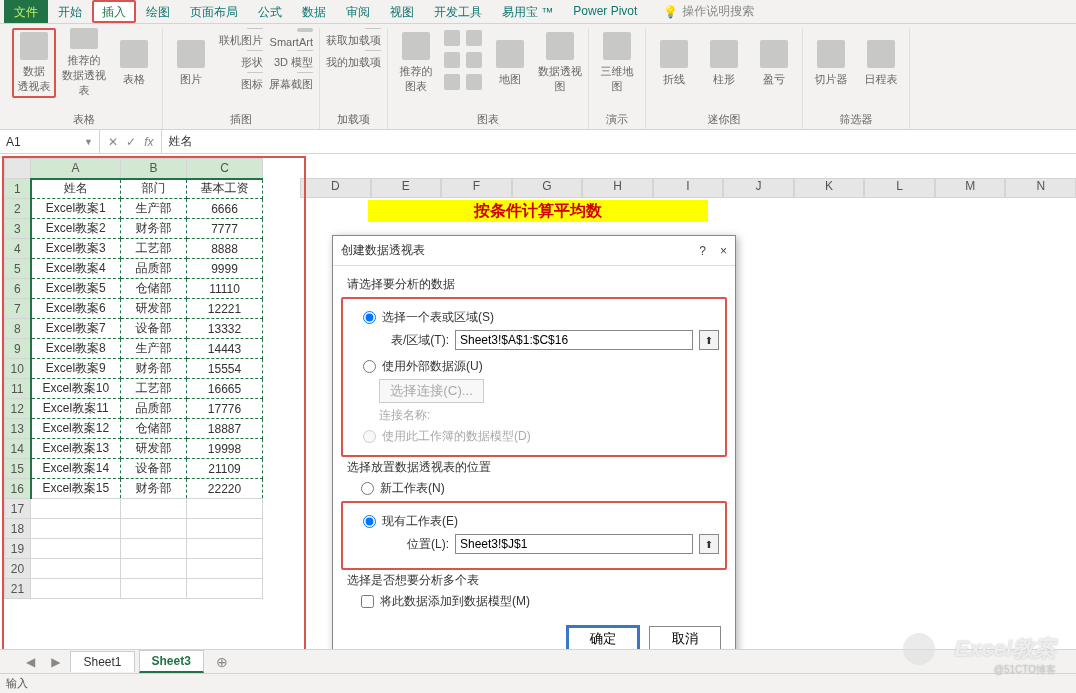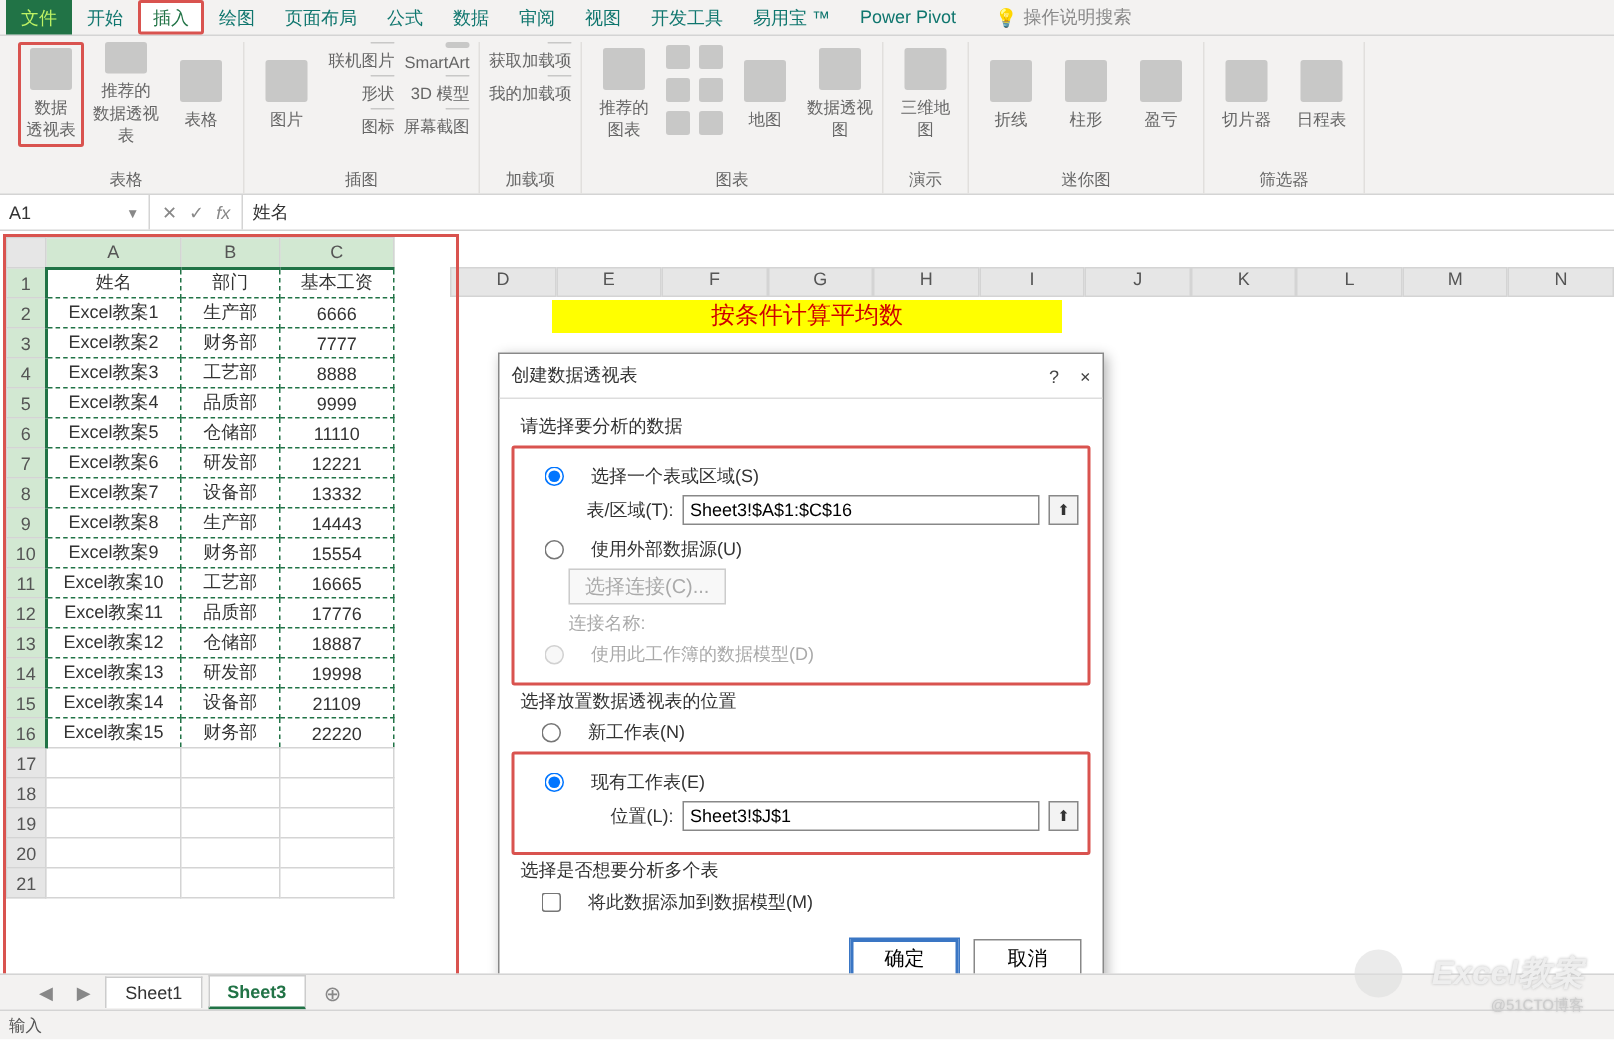--- a/index.html
+++ b/index.html
@@ -37,28 +37,28 @@
 .sheet .colhead.sel { background: #d2e8d2; border-bottom: 2px solid #217346; }
 .sheet .rowhead.sel { background: #d2e8d2; border-right: 2px solid #217346; }
 .sheet .data td { background: #fff; }
 .colA { width: 90px; } .colB { width: 66px; } .colC { width: 76px; }
 .marching { border: 1.5px dashed #217346 !important; }
 .empty-row td { height: 20px; }
 
 .extra-cols { position: absolute; top: 178px; left: 300px; right: 0; display: flex; }
 .extra-cols .colhead { width: 72px; height: 20px; border: 1px solid #d4d4d4; background: #e6e6e6; text-align: center; font-size: 12px; color: #555; }
 
-.title-banner { position: absolute; top: 200px; left: 368px; width: 340px; height: 22px; background: #ffff00; color: #d00000; font-weight: normal; font-size: 16px; text-align: center; line-height: 22px; }
+.title-banner { position: absolute; top: 200px; left: 368px; width: 340px; height: 22px; background: #ffff00; color: #d00000; font-weight: bold; font-size: 16px; text-align: center; line-height: 22px; }
 
 .dialog { position: absolute; top: 235px; left: 332px; width: 404px; background: #fff; border: 1px solid #888; box-shadow: 2px 2px 8px rgba(0,0,0,0.3); font-size: 12px; }
 .dlg-title { display: flex; align-items: center; justify-content: space-between; padding: 6px 8px; border-bottom: 1px solid #ddd; }
 .dlg-title .r { display: flex; gap: 14px; color: #444; }
 .dlg-body { padding: 10px 14px 4px; }
 .dlg-label { margin-bottom: 4px; }
-.dlg-opt { display: flex; align-items: center; gap: 18px; margin: 4px 0 4px 14px; }
+.dlg-opt { display: flex; align-items: center; gap: 6px; margin: 4px 0 4px 14px; }
 .dlg-opt.disabled { color: #aaa; }
 .dlg-input-row { display: flex; align-items: center; gap: 6px; margin: 4px 0 8px 30px; }
 .dlg-input-row label { width: 70px; text-align: right; }
 .dlg-input { flex: 1; border: 1px solid #888; height: 20px; padding: 0 4px; font-size: 12px; }
 .dlg-rangebtn { width: 20px; height: 20px; border: 1px solid #888; background: #f3f3f3; display: flex; align-items: center; justify-content: center; font-size: 10px; }
 .dlg-btn-dis { border: 1px solid #ccc; color: #aaa; padding: 2px 10px; background: #f8f8f8; margin-left: 30px; }
 .dlg-red { border: 2px solid #d9534f; border-radius: 2px; padding: 6px 6px; margin: 2px -6px; }
 .dlg-footer { display: flex; justify-content: flex-end; gap: 10px; padding: 8px 14px 14px; }
 .dlg-footer button { width: 72px; height: 26px; background: #fff; border: 1px solid #888; cursor: pointer; }
 .dlg-footer button.primary { border: 2px solid #3a76c4; outline: 1px solid #3a76c4; }

